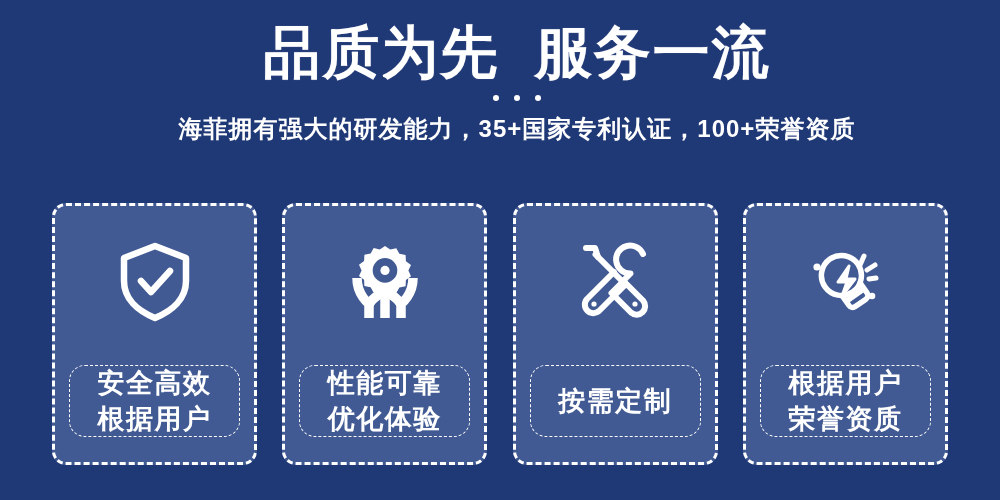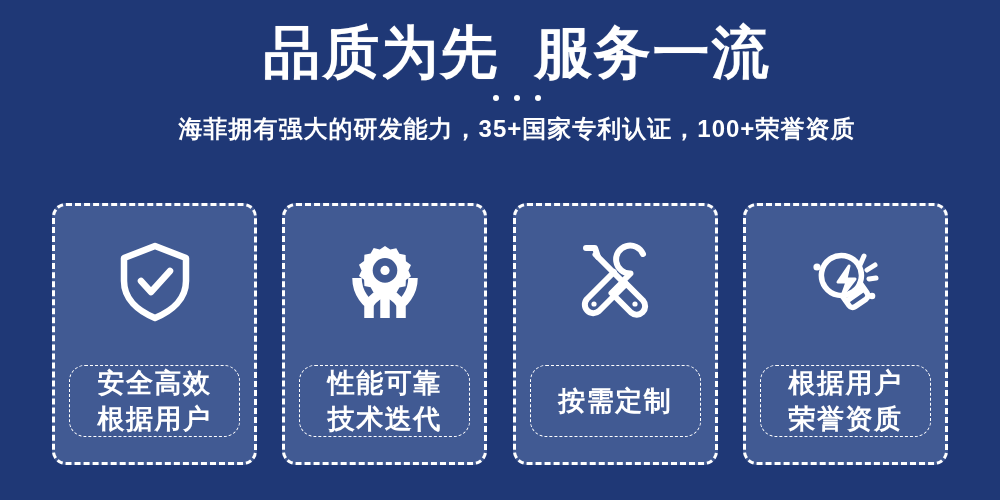--- a/index.html
+++ b/index.html
@@ -142,21 +142,21 @@
             <circle cx="42" cy="30.4" r="4.6" fill="#ffffff"></circle>
           </g>
           <path d="M14 38 C14 55 26 64 26 64 L26 78" stroke="#ffffff" stroke-width="9.5" fill="none" stroke-linecap="butt"></path>
           <path d="M70 38 C70 55 58 64 58 64 L58 78" stroke="#ffffff" stroke-width="9.5" fill="none" stroke-linecap="butt"></path>
           <path d="M42 52 L42 78" stroke="#ffffff" stroke-width="9.5" fill="none"></path>
           <path d="M26 64 C30 58 36 54 42 52 C48 54 54 58 58 64" stroke="#ffffff" stroke-width="9.5" fill="none" stroke-linejoin="round"></path>
         </svg>
       </div>
       <div class="label-box">
         <div class="label-line">性能可靠</div>
-        <div class="label-line">技术迭代</div>
+        <div class="label-line">优化体验</div>
       </div>
     </div>
 
     <div class="card">
       <div class="card-icon">
         <svg width="84" height="84" viewBox="0 0 84 84" fill="none" stroke="#ffffff" stroke-width="6" stroke-linecap="round" stroke-linejoin="round">
 
           <path d="M13 8 L22 8 L25 17"></path>
           <path d="M22.5 14.5 L53 45"></path>
           <path d="M50.5 41 L70 60.5 a8.5 8.5 0 0 1 -12 12 L38.5 53 Z"></path>

